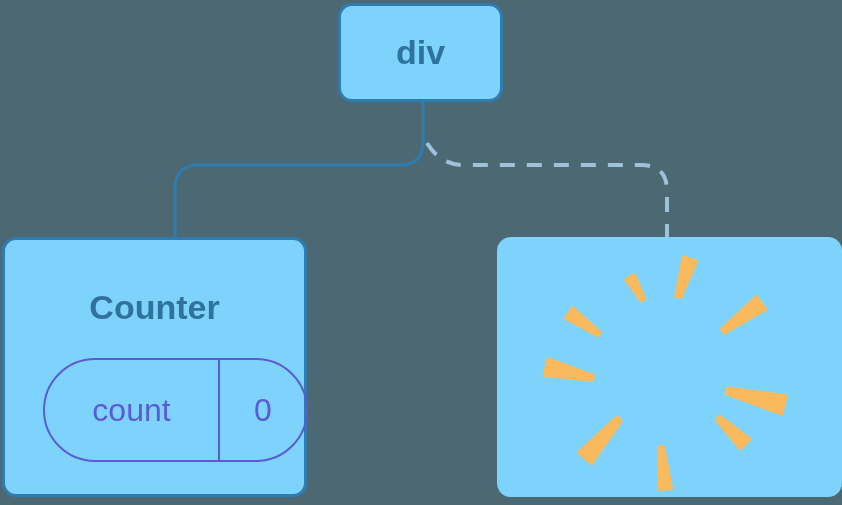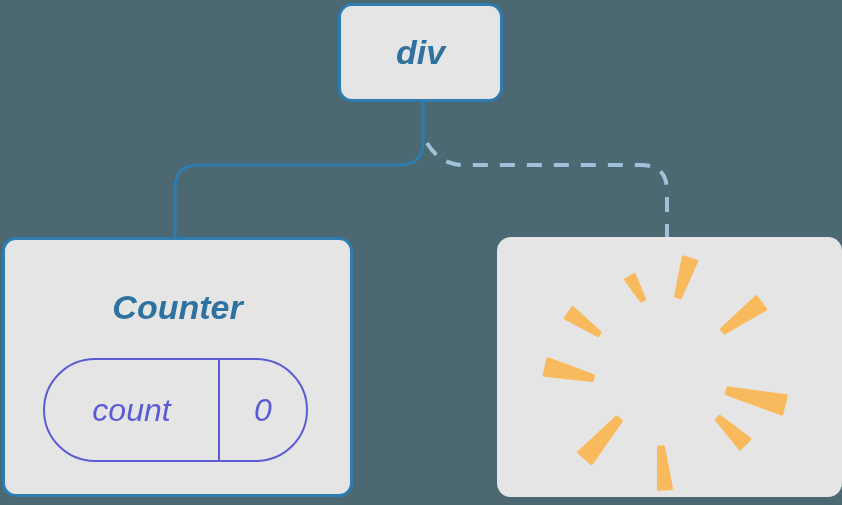--- a/index.html
+++ b/index.html
@@ -26,39 +26,38 @@
     fill: none;
   }
   .edge-dashed {
     stroke: #9fc2da;
     stroke-width: 4;
     fill: none;
     stroke-dasharray: 15 12;
   }
   .node {
     position: absolute;
-    background: #e5e5e5;
+    background: #7dd3fc;
     border-radius: 14px;
     box-sizing: border-box;
-    font-style: italic;
   }
   .node-root {
     left: 338px; top: 3px;
     width: 165px; height: 99px;
     border: 3px solid #2e7cb0;
     display: flex;
     align-items: center;
     justify-content: center;
     font-size: 34px;
     font-weight: 600;
     color: #2f729f;
   }
   .node-counter {
     left: 2px; top: 237px;
-    width: 351px; height: 260px;
+    width: 305px; height: 260px;
     border: 3px solid #2e7cb0;
   }
   .counter-title {
     position: absolute;
     top: 48px;
     left: 0;
     width: 100%;
     text-align: center;
     font-size: 34px;
     font-weight: 600;

